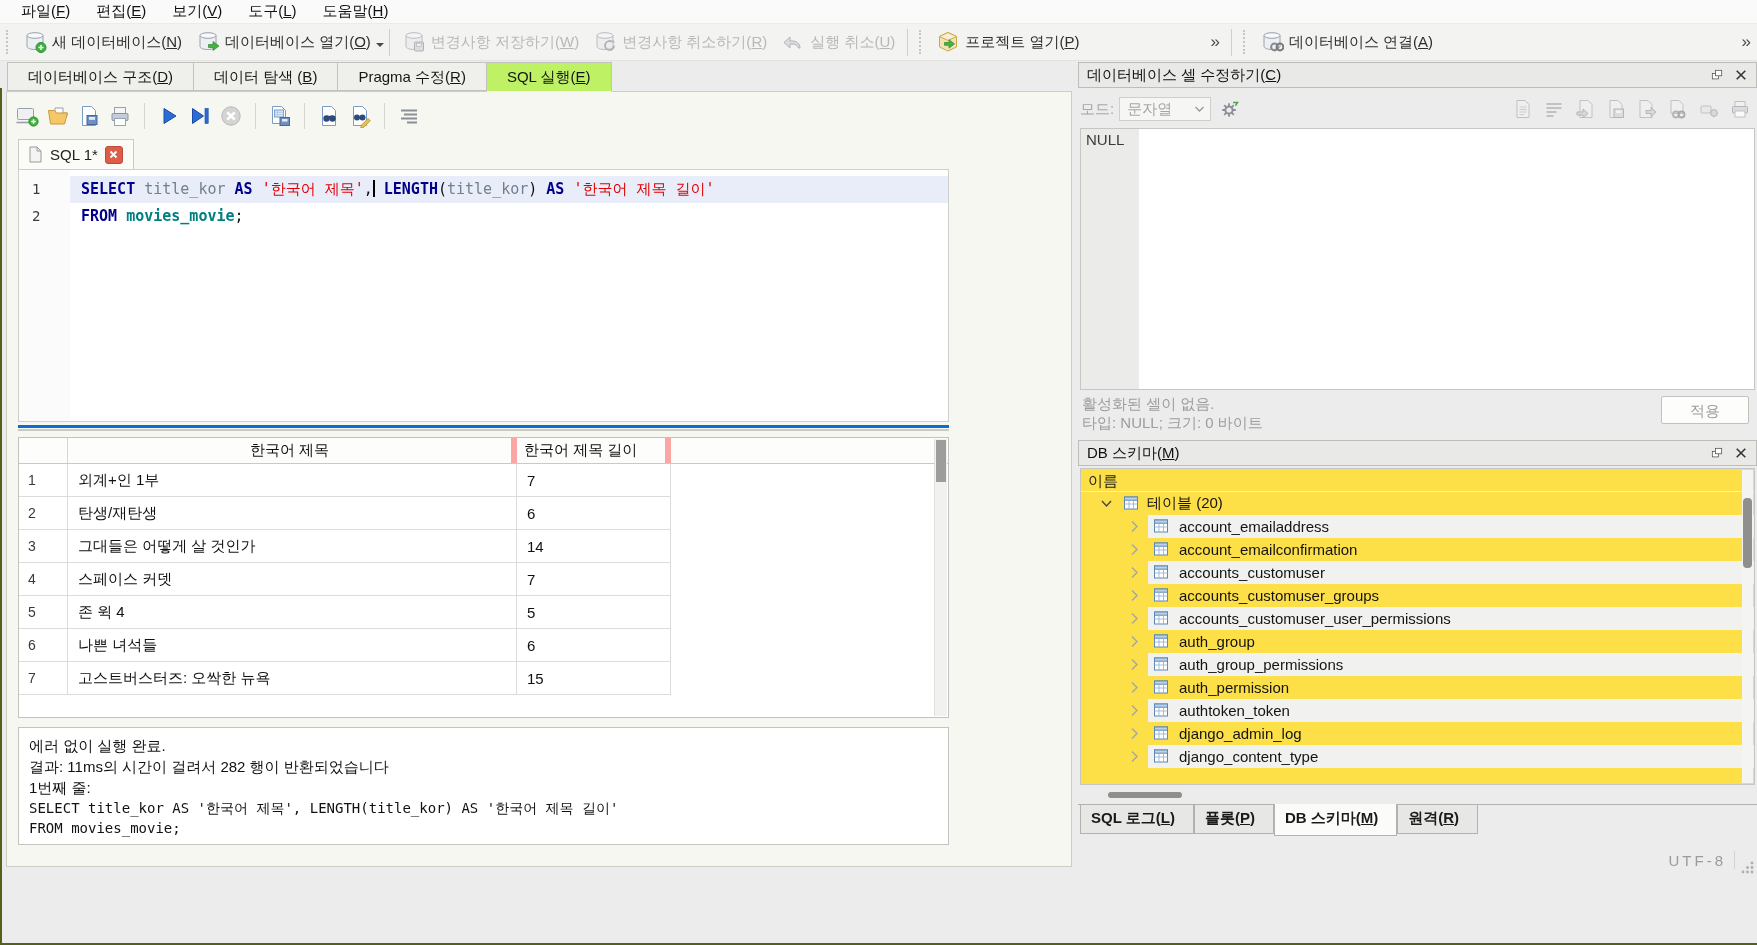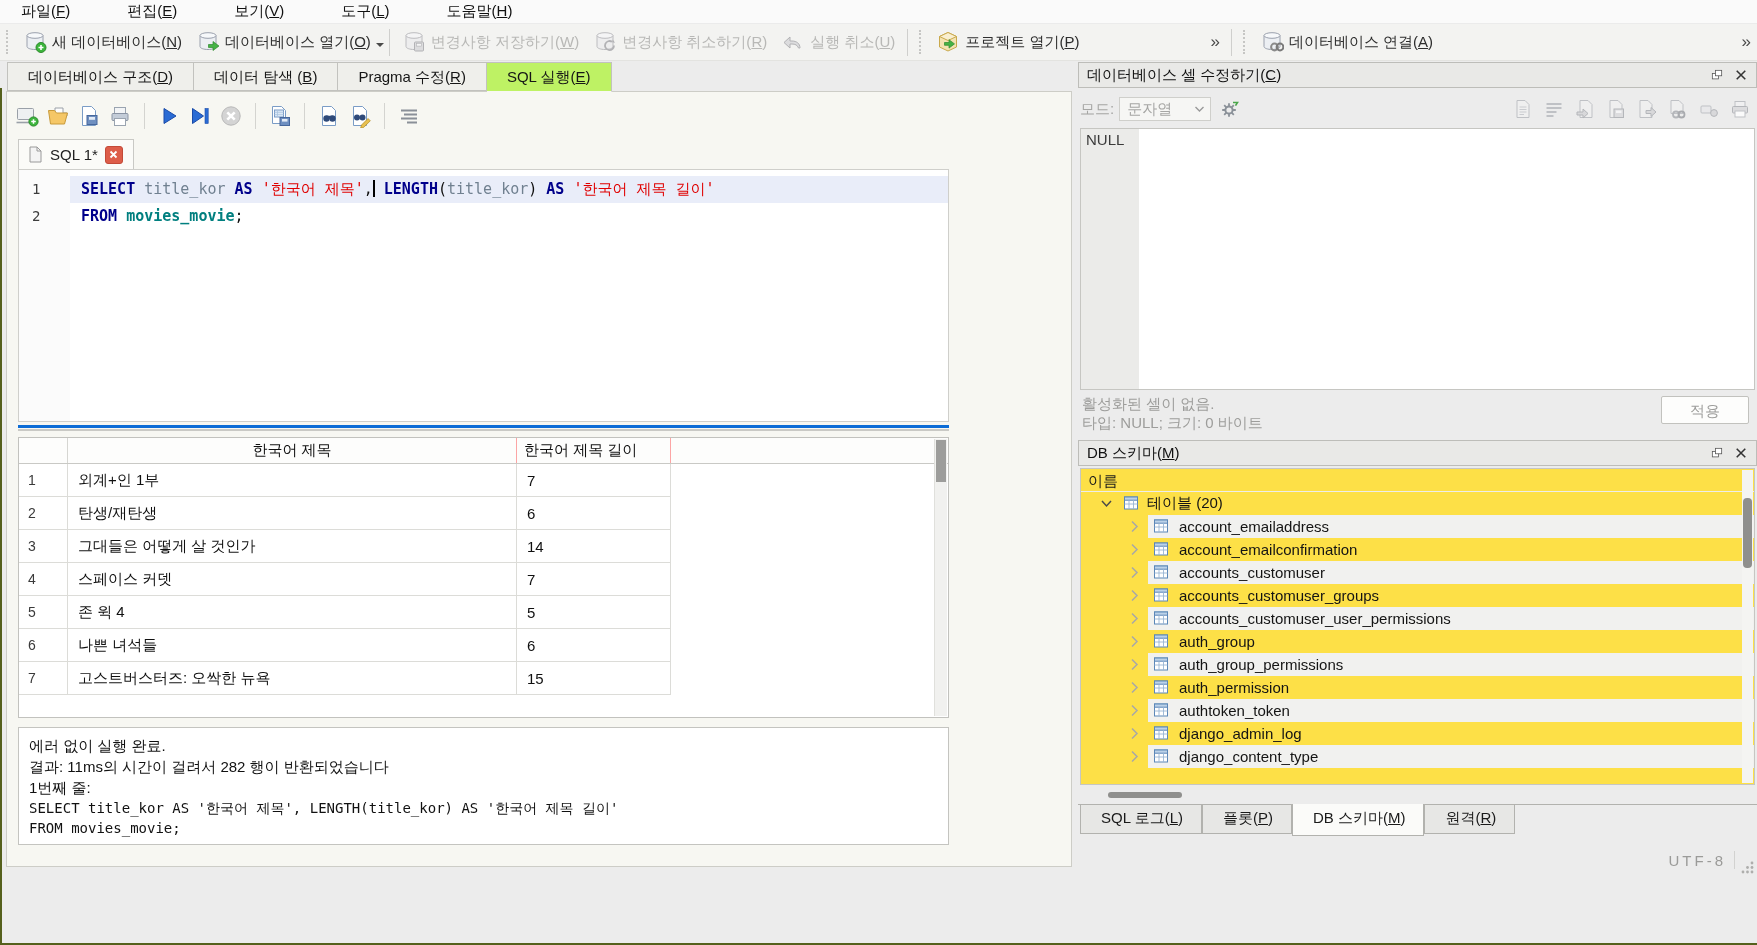--- a/index.html
+++ b/index.html
@@ -3,21 +3,21 @@
 <meta charset="utf-8">
 <style>
   * { margin:0; padding:0; box-sizing:border-box; }
   html,body { width:1757px; height:945px; }
   body { font-family:"Liberation Sans",sans-serif; background:#ececec; overflow:hidden; }
   #app { position:relative; width:1757px; height:945px; background:#ececec; }
 
   
   #menubar { position:absolute; top:0; left:0; right:0; height:24px; background:#fafafa;
              border-bottom:1px solid #ebebeb; display:flex; align-items:center; padding-left:8px;
-             font-size:15px; color:#111; z-index:5;gap:31px; }
+             font-size:15px; color:#111; z-index:5; }
   .menu-item { padding:2px 13px; cursor:default; }
 
   
   #toolbar { position:absolute; top:24px; left:0; right:0; height:37px; background:#f3f3f1;
              border-bottom:1px solid #e3e3e0; display:flex; align-items:center; font-size:15px; color:#2e2e2e; }
   .grip { width:5px; height:24px; border-left:2px dotted #c6c6c4; margin:0 5px 0 6px; }
   .tsep { width:1px; height:27px; background:#cfcfcd; margin:0 5px; }
   .tbtn { display:flex; align-items:center; gap:5px; padding:3px 7px; white-space:nowrap; }
   .tbtn.disabled { color:#b8b8b6; }
   .overflow-chevron { color:#4a4a4a; font-size:17px; padding:0 6px; }
@@ -61,21 +61,21 @@
   .caret { display:inline-block; width:0; height:17px; border-left:2px solid #000; vertical-align:-3px; }
 
   
   #splitter { position:absolute; top:333px; left:11px; width:931px; height:3px; background:#0c6cd6; }
   #splitter-shadow { position:absolute; top:337px; left:11px; width:931px; height:2px; background:#c9c9c5; }
 
   
   #gridbox { position:absolute; top:345px; left:11px; width:931px; height:281px; background:#fff;
              border:1px solid #c2c2be; font-size:15px; color:#101010; overflow:hidden; }
   .grid-header { display:flex; height:26px; background:#fdfdfc; border-bottom:1px solid #c9c9c5; }
-  .gh { display:flex; align-items:center; height:100%; border-right:1px solid #fca5a5; }
+  .gh { display:flex; align-items:center; height:100%; border-right:6px solid #fca5a5; }
   .gh.num { width:49px; border-right:1px solid #d6d6d2; }
   .gh.title { width:449px; justify-content:center; }
   .gh.len { width:154px; padding-left:7px; }
   .grid-row { display:flex; height:33px; }
   .cell { display:flex; align-items:center; height:100%; border-right:1px solid #dcdcd8; border-bottom:1px solid #dcdcd8; }
   .cell.num { width:49px; padding-left:9px; color:#3a3a3a; font-size:14px; }
   .cell.title { width:449px; padding-left:10px; }
   .cell.len { width:154px; padding-left:10px; }
   .vscroll { position:absolute; top:1px; right:1px; bottom:1px; width:13px; background:#f1f1ef; border-left:1px solid #e0e0dc; }
   .vthumb { position:absolute; top:1px; left:1px; width:10px; height:42px; background:#9d9d9b; }
@@ -122,21 +122,21 @@
   #root-row .ticon { position:absolute; left:42px; top:3px; width:16px; height:16px; }
   #root-row .tname { position:absolute; left:66px; top:2px; }
   #tree-vscroll { position:absolute; top:1px; right:1px; bottom:1px; width:11px; background:#f4f4f2; }
   #tree-vthumb { position:absolute; top:28px; left:1px; width:9px; height:70px; background:#8f8f8d; border-radius:4px; }
 
   #tree-hscroll { position:absolute; top:728px; left:2px; width:675px; height:10px; }
   #tree-hthumb { position:absolute; left:28px; top:2px; width:74px; height:6px; background:#8f8f8d; border-radius:3px; }
 
   #bottom-tabs { position:absolute; top:742px; left:0; width:679px; height:30px; border-top:1px solid #b2b2ae;
                  display:flex; align-items:flex-start; padding-left:2px; font-size:15px; }
-  .btab { border:1px solid #b2b2ae; border-top:none; background:#e7e7e5; padding:4px 18px 5px 20px; color:#1a1a1a; }
+  .btab { border:1px solid #b2b2ae; border-top:none; background:#e7e7e5; padding:4px 18px 5px 10px; color:#1a1a1a;font-weight:bold; }
   .btab.active { background:#fbfbf9; margin-top:-1px; padding-top:5px; padding-bottom:7px; z-index:2; }
 
   
   #statusbar { position:absolute; left:0; right:0; top:846px; height:28px; display:flex; align-items:center; justify-content:flex-end; }
   #encoding { color:#9b9b99; font-size:15px; letter-spacing:3px; padding-right:8px; }
   #status-sep { width:1px; height:18px; background:#d2d2d0; margin-right:6px; }
   #size-grip { width:14px; height:14px; margin-right:2px; align-self:flex-end; }
 
   
   #frame-left { position:absolute; left:0; top:88px; width:2px; bottom:0; background:#55601c; }

